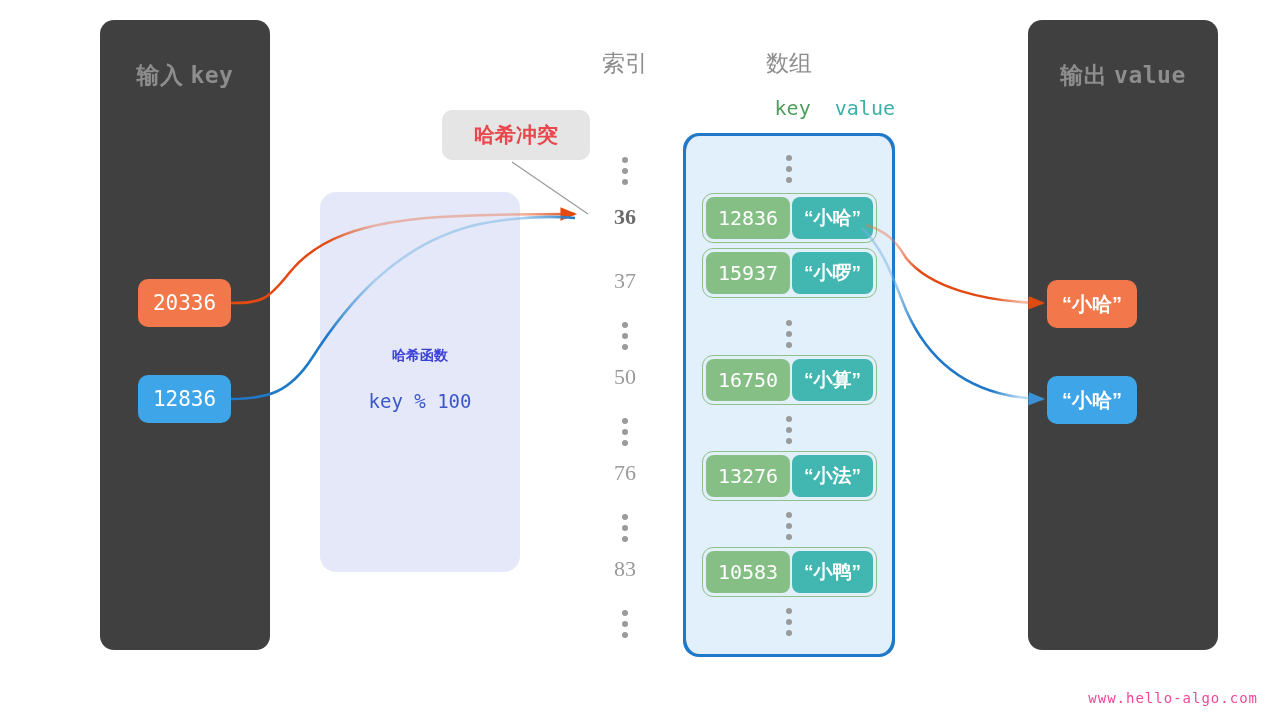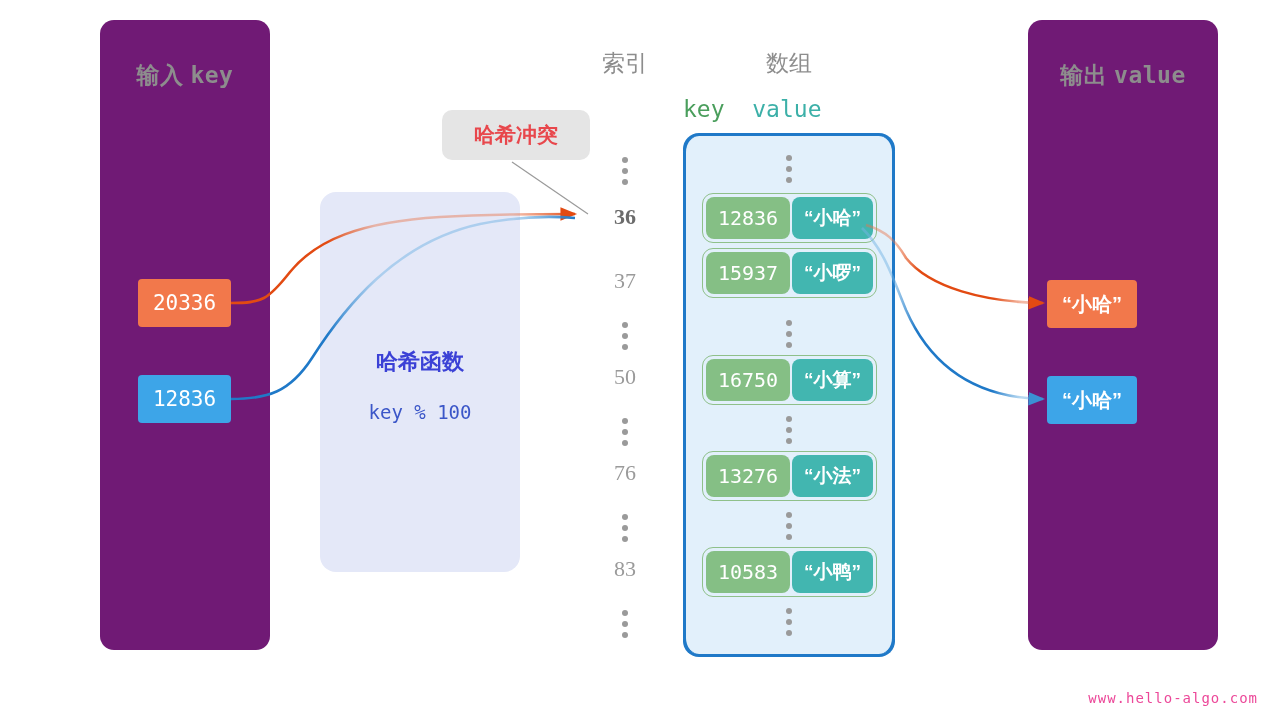--- a/index.html
+++ b/index.html
@@ -5,59 +5,59 @@
   html,body{margin:0;padding:0;}
   body{
     width:1280px;height:720px;background:#ffffff;
     font-family:"Liberation Sans","DejaVu Sans",sans-serif;
     overflow:hidden;position:relative;
   }
   #stage{position:absolute;inset:0;width:1280px;height:720px;}
 
   
   .side-panel{
-    position:absolute;background:#701a75;border-radius:14px;
+    position:absolute;background:#404040;border-radius:14px;
   }
   .panel-title{
     position:absolute;left:0;right:0;top:40px;text-align:center;
     font-size:23px;font-weight:bold;color:#8d8d8d;letter-spacing:.5px;
     white-space:nowrap;
   }
   .panel-title .mono{font-family:"DejaVu Sans Mono","Liberation Mono",monospace;}
 
   
   .col-head{
     position:absolute;font-size:23px;font-weight:normal;color:#8d8d8d;
     text-align:center;white-space:nowrap;
   }
   .kv-head{
-    position:absolute;font-size:23px;text-align:left;white-space:nowrap;
+    position:absolute;font-size:20px;text-align:right;white-space:nowrap;
     font-family:"DejaVu Sans Mono","Liberation Mono",monospace;
   }
   .kv-head .k{color:#4a9e5c;}
   .kv-head .v{color:#3cb0a8;}
 
   
   .hash-box{
     position:absolute;left:320px;top:192px;width:200px;height:380px;
     background:#e4e8f8;border-radius:16px;
   }
   .hash-title{
     position:absolute;left:0;right:0;top:155px;text-align:center;
-    font-size:22px;font-weight:bold;color:#3b41d6;white-space:nowrap;
+    font-size:14px;font-weight:bold;color:#3b41d6;white-space:nowrap;
   }
   .hash-expr{
-    position:absolute;left:0;right:0;top:209px;text-align:center;
+    position:absolute;left:0;right:0;top:198px;text-align:center;
     font-size:19px;color:#3b56c8;white-space:nowrap;
     font-family:"DejaVu Sans Mono","Liberation Mono",monospace;
   }
 
   
   .pill{
-    position:absolute;border-radius:4px;display:flex;
+    position:absolute;border-radius:10px;display:flex;
     align-items:center;justify-content:center;
     color:#ffffff;font-size:21px;white-space:nowrap;
     font-family:"DejaVu Sans Mono","Liberation Mono",monospace;
   }
   .pill.cjk{font-family:"Liberation Sans","DejaVu Sans",sans-serif;font-weight:bold;font-size:20px;}
   .pill.orange{background:#f2784b;}
   .pill.blue{background:#3da5e8;}
 
   
   .badge{

